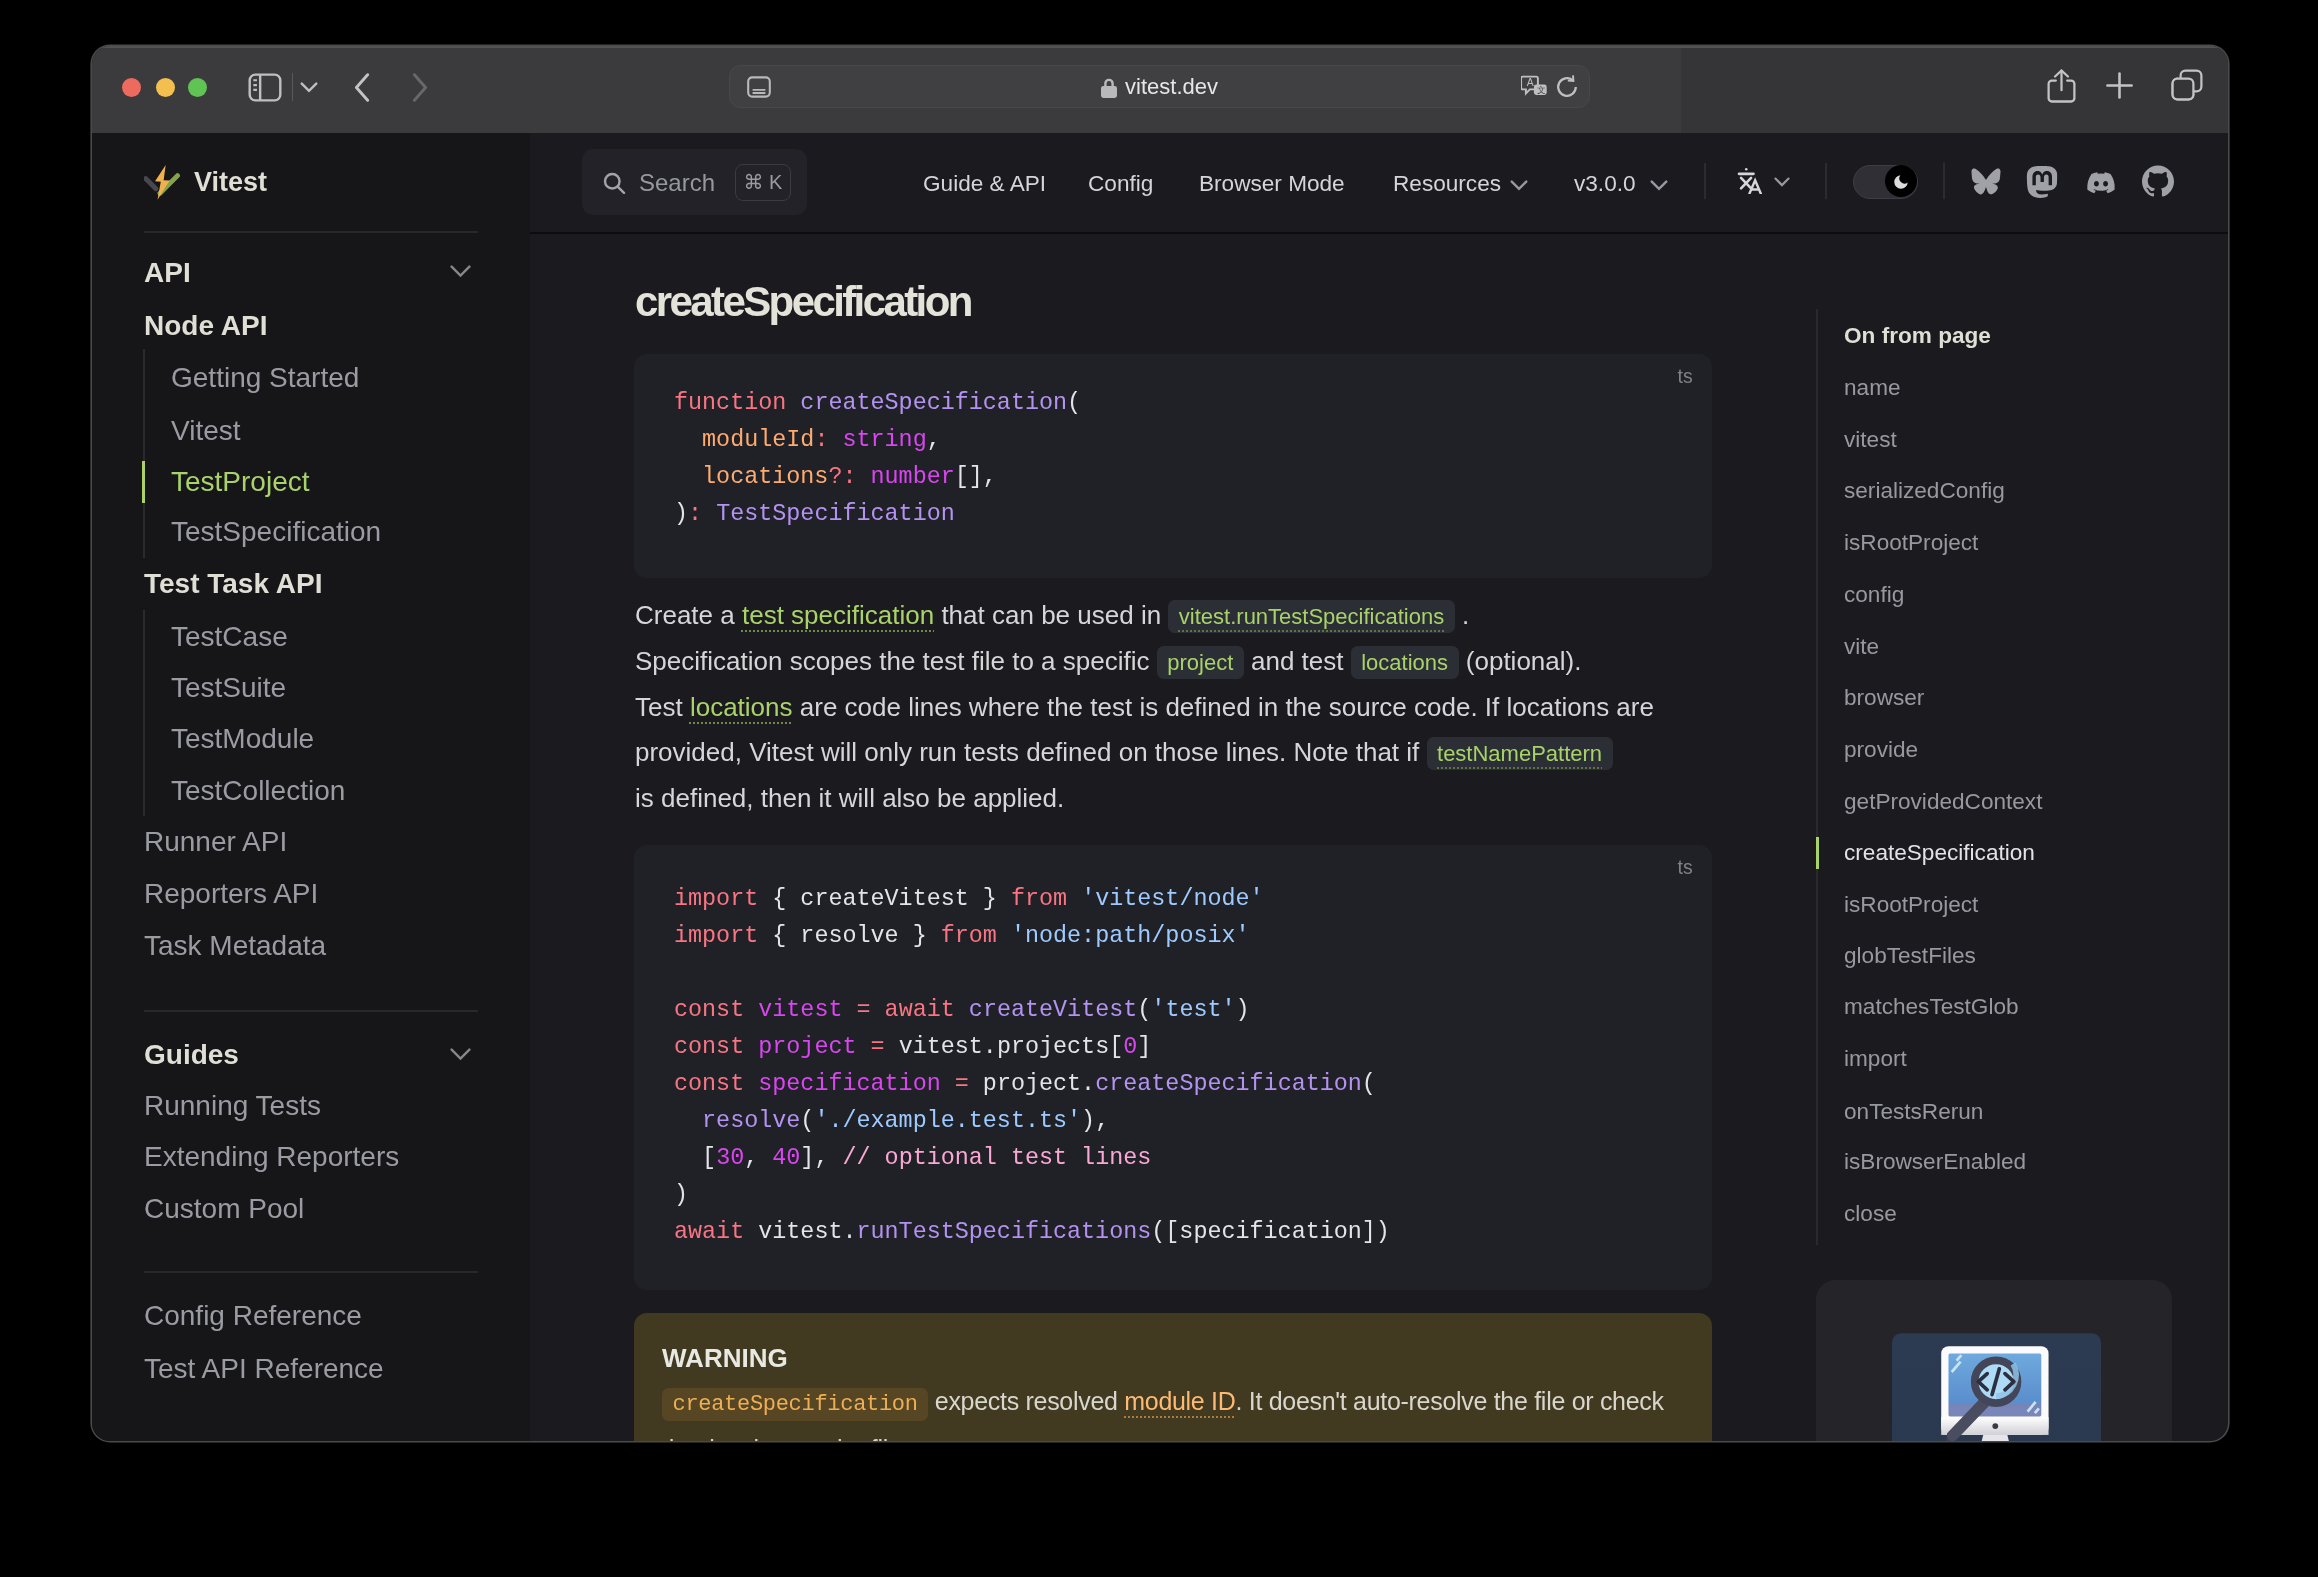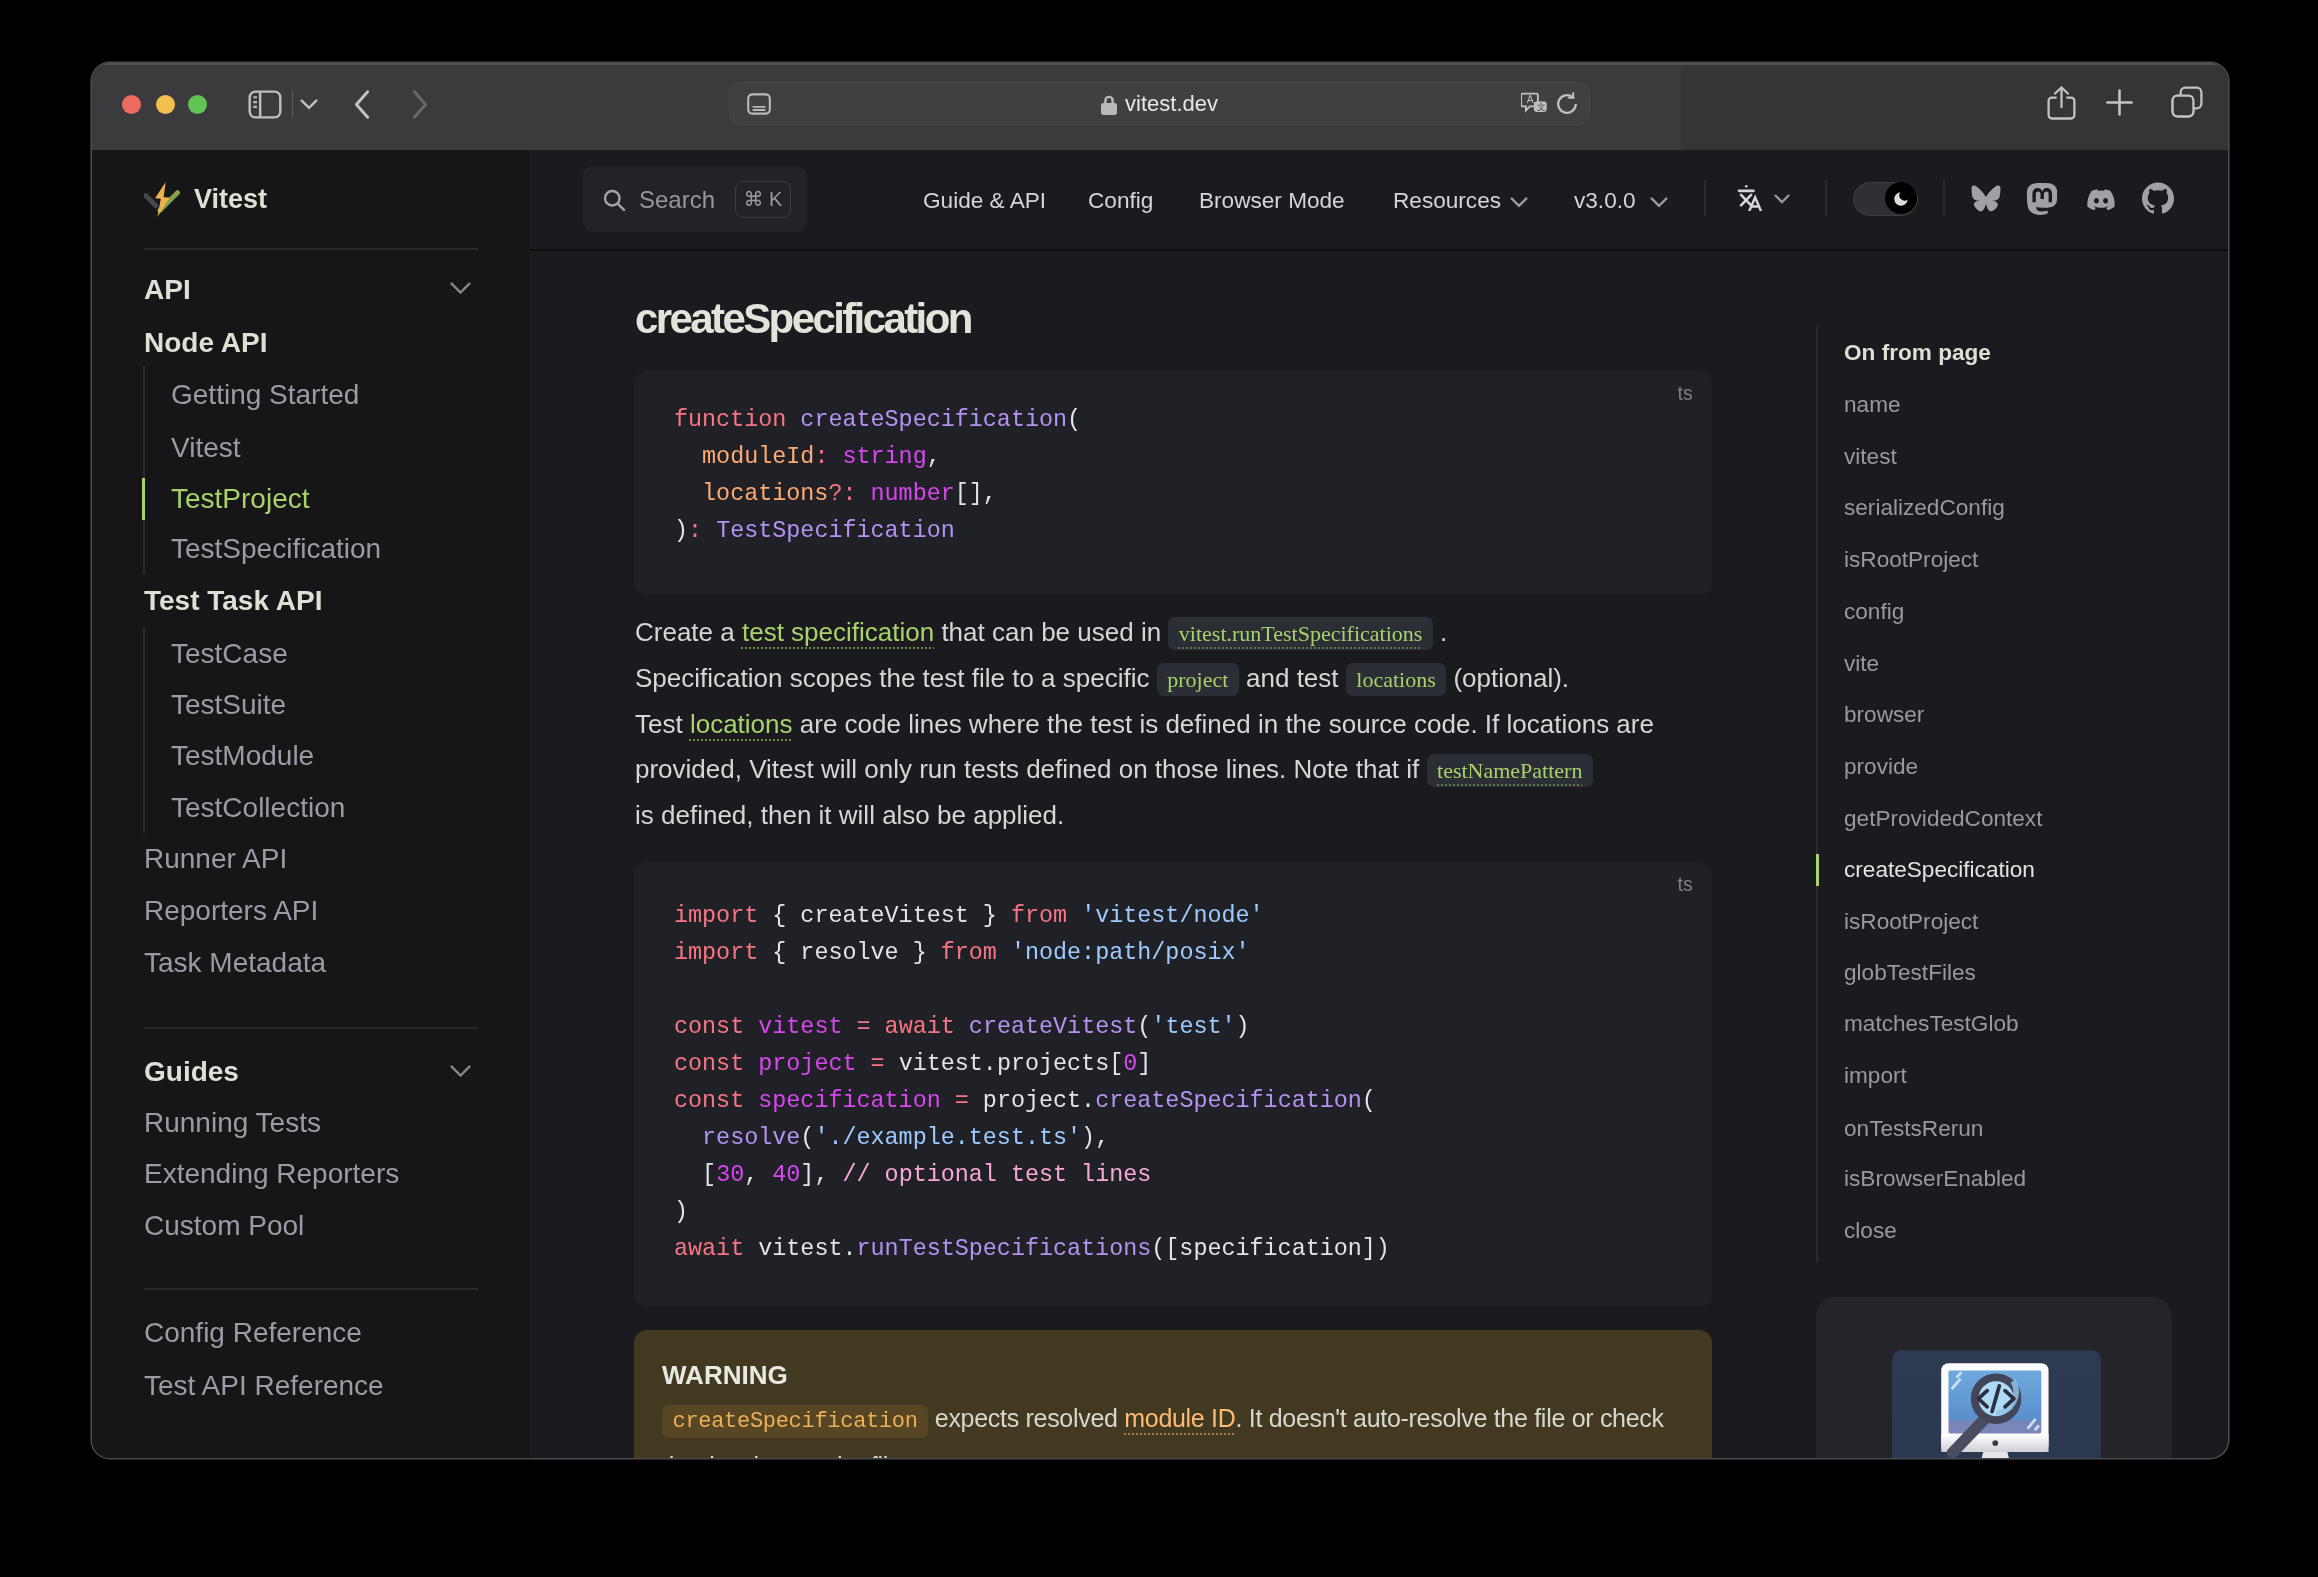--- a/index.html
+++ b/index.html
@@ -1,17 +1,17 @@
 <!DOCTYPE html>
 <html style="font-size:13px"><head>
 <meta charset="utf-8">
 <style>
 *{margin:0;padding:0;box-sizing:border-box;-webkit-font-smoothing:antialiased}
 html,body{width:2319px;height:1578px;background:#000;font-family:"Liberation Sans",sans-serif;overflow:hidden}
-.win{position:absolute;left:92px;top:63px;width:2136px;height:1395px;border-radius:18px;background:#1b1b1f;overflow:hidden;box-shadow:0 0 0 1.6px #4a4a4c}
+.win{position:absolute;left:92px;top:46px;width:2136px;height:1395px;border-radius:18px;background:#1b1b1f;overflow:hidden;box-shadow:0 0 0 1.6px #4a4a4c}
 
 .tbar{position:absolute;top:0;left:0;right:0;height:87px;background:#3b3b3d}
 .tbar-r{position:absolute;top:0;left:1589px;right:0;bottom:0;background:#353537}
 .tbar-hl{position:absolute;top:0;left:0;right:0;height:1.6px;background:#525254}
 .tl{position:absolute;top:31.5px;width:19.4px;height:19.4px;border-radius:50%}
 .urlbar{position:absolute;left:637px;top:19.4px;width:861px;height:43px;border-radius:11.3px;background:#404043;border:0.8px solid #48484b}
 .urltxt{position:absolute;top:0;left:0;right:0;height:41px;line-height:41px;text-align:center;color:#e6e6e8;font-size:22px}
 .ticon{position:absolute;color:#b9b9bc}
 
 .sb{position:absolute;left:0;top:87px;width:438px;bottom:0;background:#161618}
@@ -24,21 +24,21 @@
 
 .searchbox{position:absolute;left:490px;top:103px;width:225px;height:66px;border-radius:11.3px;background:#222228}
 .navitem{position:absolute;font-size:22.6px;line-height:32px;color:#d5d5d9;font-weight:500;white-space:nowrap}
 .vdiv{position:absolute;width:1.6px;background:#2c2c30;top:117px;height:36px}
 
 .h1{position:absolute;left:543px;top:233px;font-size:42px;line-height:45px;font-weight:600;color:#e3e3da;letter-spacing:-2.6px}
 .code{position:absolute;left:542px;width:1078px;border-radius:13px;background:#202127}
 .code pre{font-family:"Liberation Mono",monospace;font-size:23.4px;line-height:37px;white-space:pre}
 .lang{position:absolute;top:11.3px;right:19.4px;font-size:19.4px;color:#808087;font-family:"Liberation Sans",sans-serif}
 .para{position:absolute;left:543px;width:1098px;font-size:26px;line-height:45px;color:#d6d6d9}
-.ilc{font-family:Liberation Serif, serif;font-size:22px;background:#2b2e34;border-radius:6.5px;padding:4px 10.5px;color:#a9d26b}
+.ilc{font-family:Liberation Sans, sans-serif;font-size:22px;background:#2b2e34;border-radius:6.5px;padding:4px 10.5px;color:#a9d26b}
 .glink{color:#a9d26b;text-decoration:underline dotted #6e8c44;text-underline-offset:5.7px;text-decoration-thickness:1.6px}
 .warn{position:absolute;left:542px;top:1267px;width:1078px;height:242px;border-radius:13px;background:#413a20}
 .wchip{font-family:"Liberation Mono",monospace;font-size:22px;background:#574623;border-radius:6.5px;padding:4px 10.5px;color:#edaf56}
 .olink{color:#fdba74;text-decoration:underline dotted #a87f3e;text-underline-offset:5.7px;text-decoration-thickness:1.6px}
 
 .aline{position:absolute;left:1724px;top:263px;width:1.6px;height:936px;background:#2a2a2e}
 .ti{position:absolute;left:1752px;font-size:22.6px;line-height:32px;color:#98989f;white-space:nowrap}
 .adcard{position:absolute;left:1724px;top:1234px;width:356px;height:210px;border-radius:19.4px;background:#242429}
 
 .cR{color:#f97583}.cP{color:#b392f0}.cO{color:#ffab70}.cB{color:#d946ef}.cS{color:#9ecbff}.cW{color:#e1e4e8}.cC{color:#f9a8d4}

